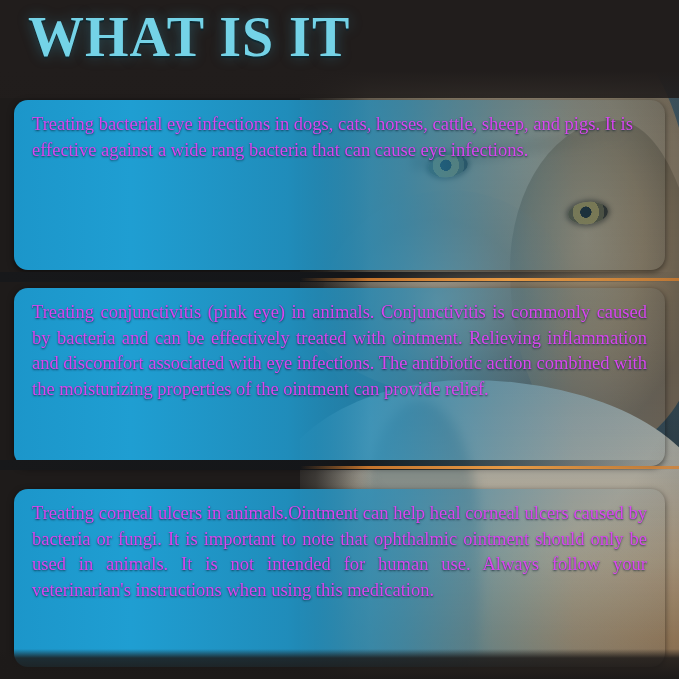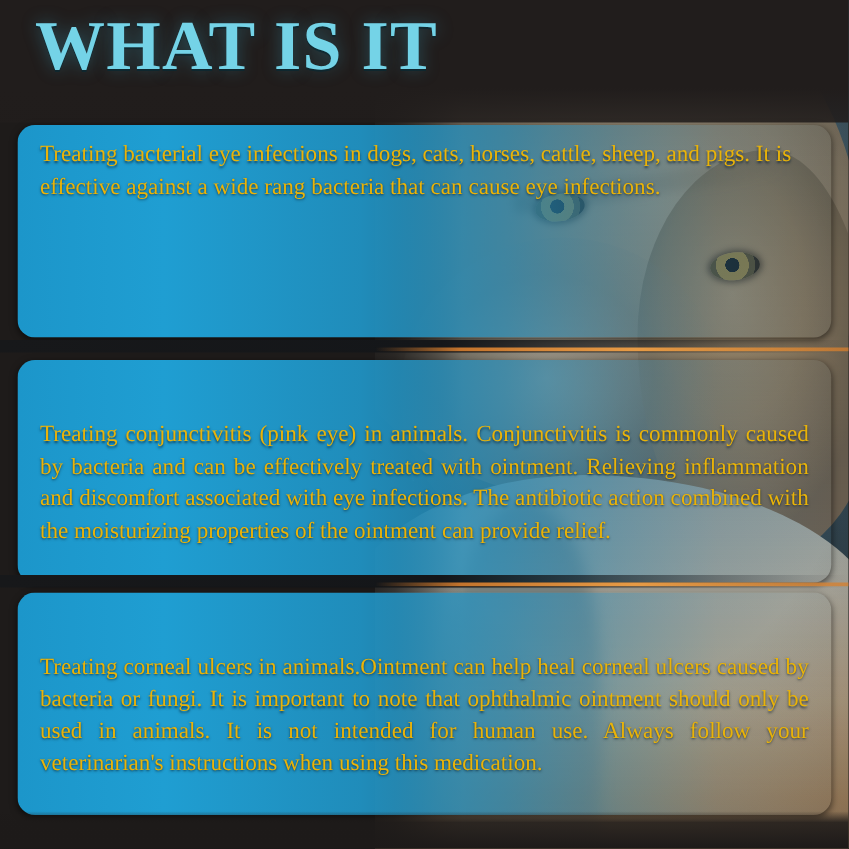--- a/index.html
+++ b/index.html
@@ -151,30 +151,30 @@
        rgba(45,130,170,.42) 74%,
        rgba(55,120,155,.20) 86%,
        rgba(60,115,150,.06) 100%);
   }
   .panel .inner{
     position:relative;
     padding:12px 18px 10px 18px;
   }
   .panel p{
     margin:0;
-    color:#eab308;
+    color:#d946ef;
     font-size:18.5px;
     line-height:25.5px;
     text-shadow:0 1px 2px rgba(8,30,45,.75);
   }
-  .panel p.just{text-align:justify;text-justify:inter-word;margin-top:36px;}
+  .panel p.just{text-align:justify;text-justify:inter-word;}
 
   #panel1{top:100px;height:170px;}
   #panel2{top:288px;height:178px;}
-  #panel3{top:474px;height:178px;}
+  #panel3{top:489px;height:178px;}
 
   
   .seam{
     position:absolute;left:300px;width:379px;height:3px;
     background:linear-gradient(90deg,rgba(200,110,40,0) 0%,rgba(226,132,48,.85) 18%,rgba(240,160,70,.95) 55%,rgba(214,126,44,.75) 100%);
     filter:blur(0.6px);
   }
   #seam1{top:278px;}
   #seam2{top:466px;}
 

